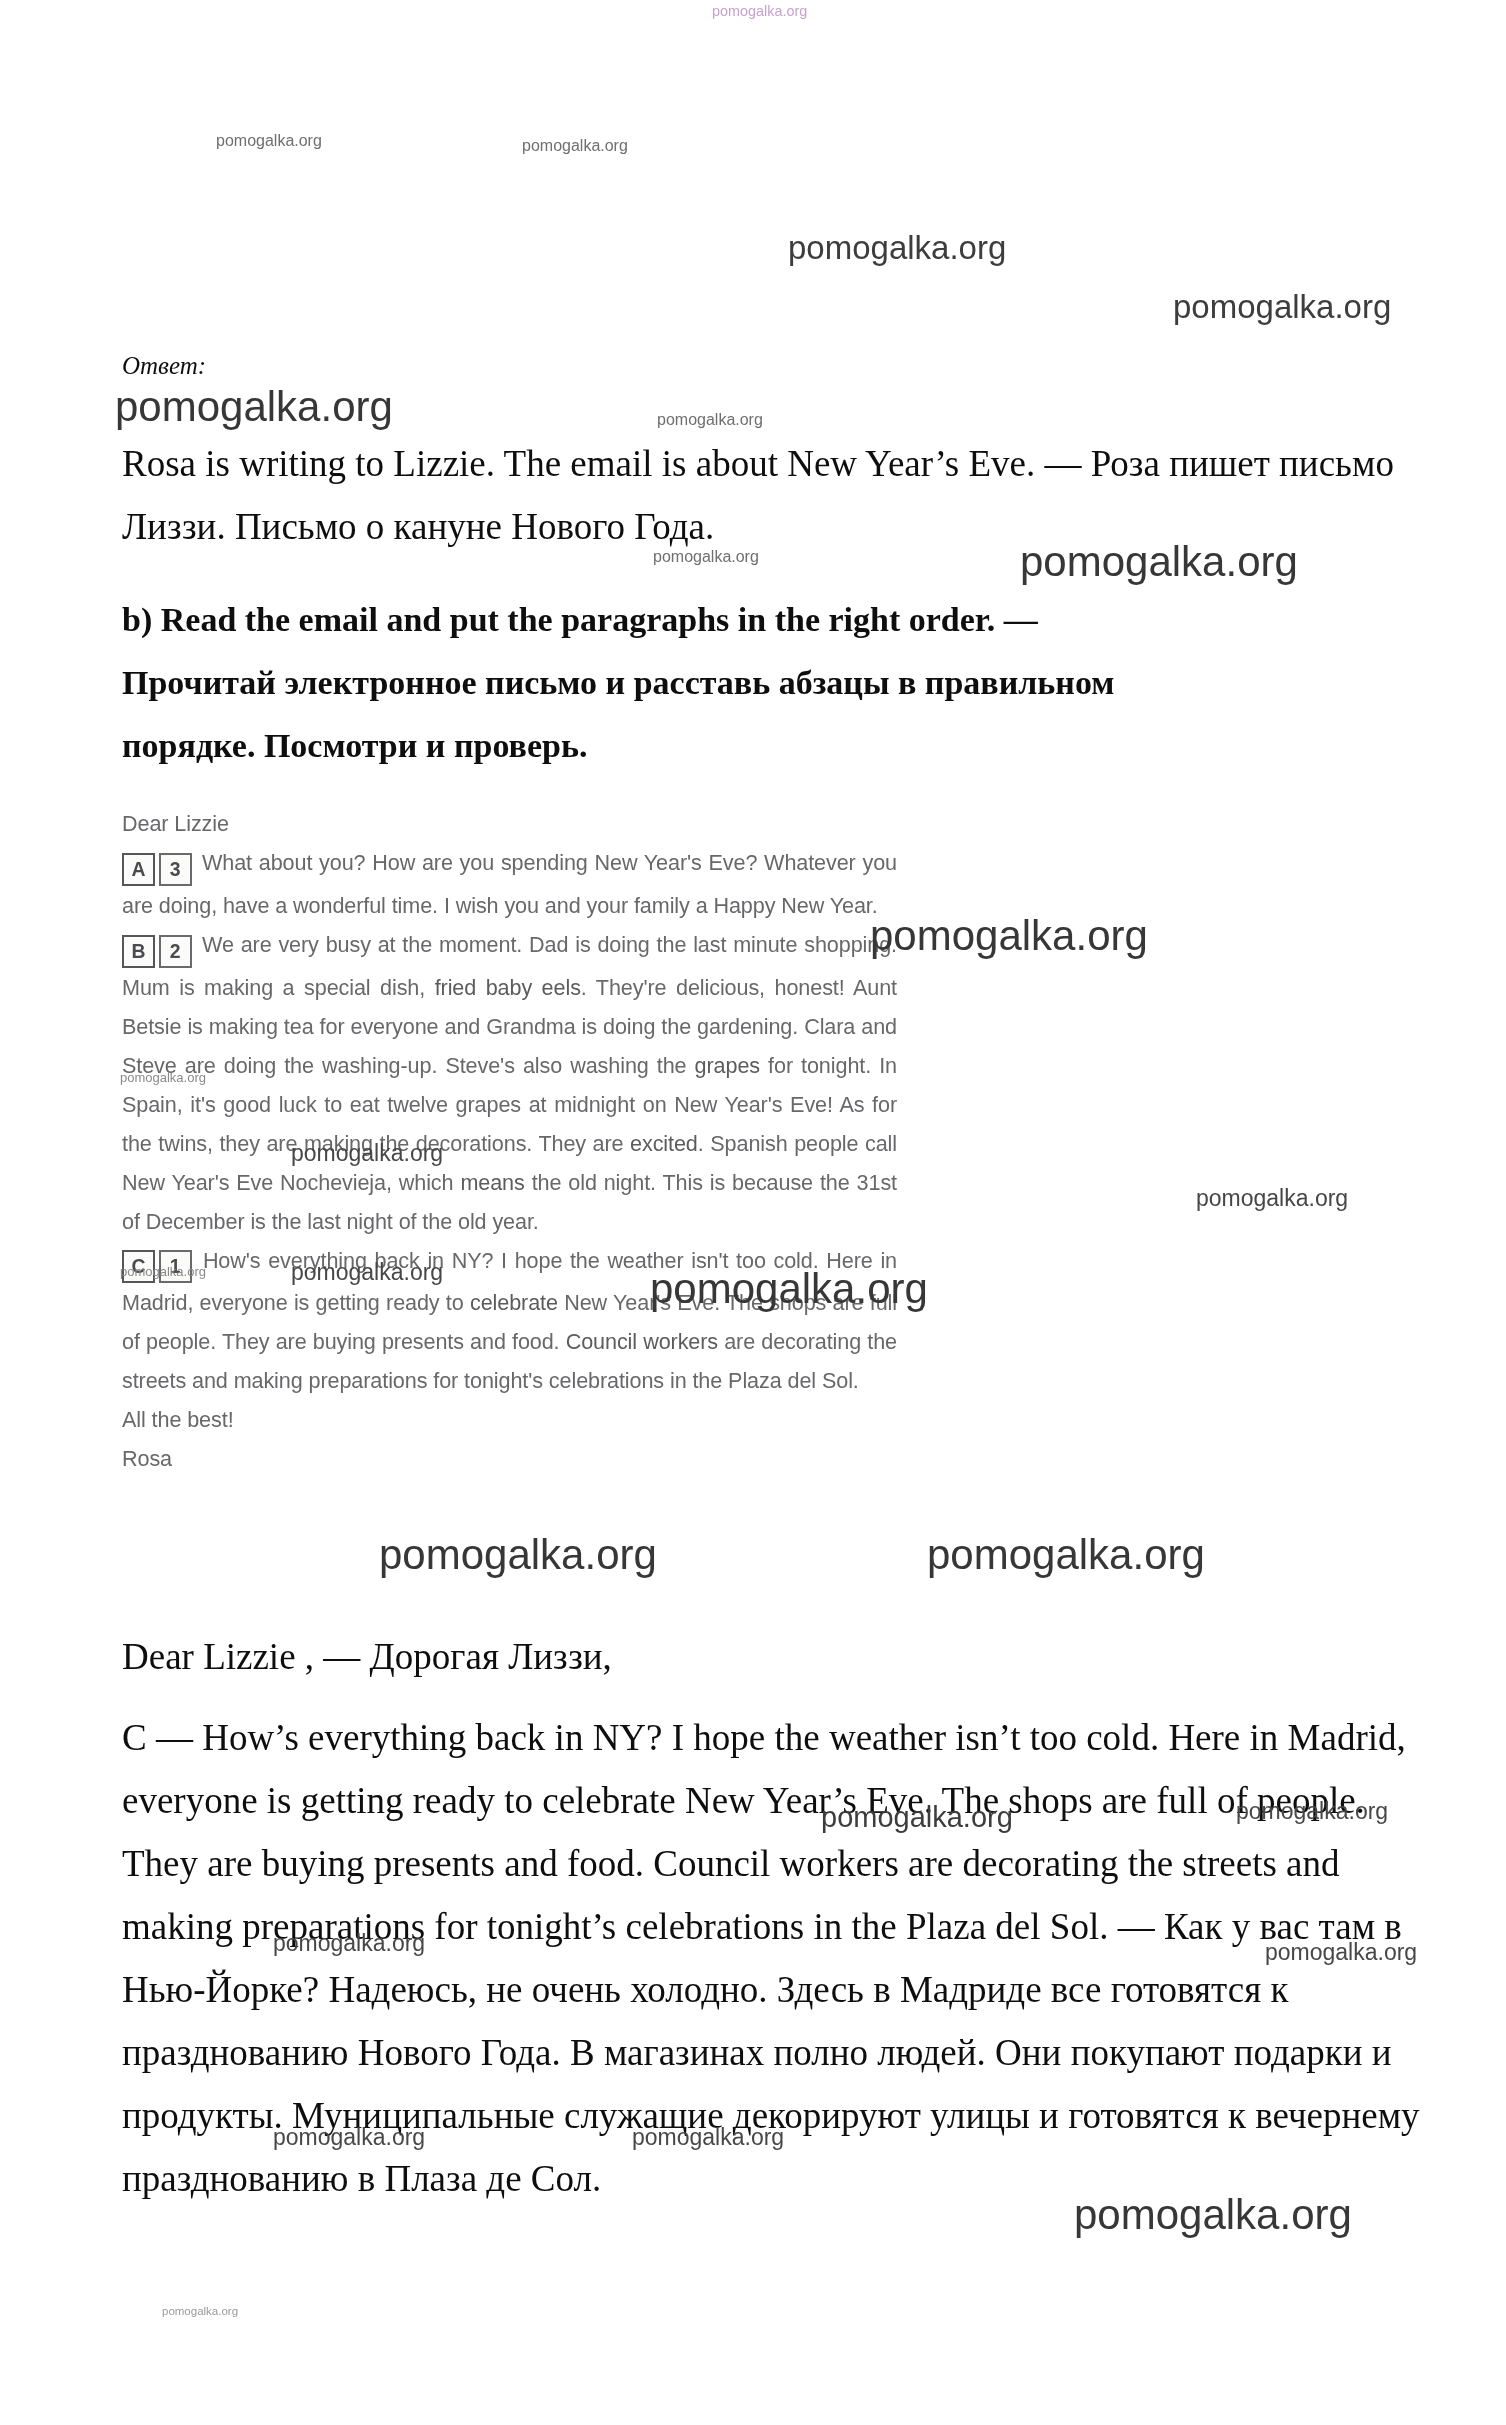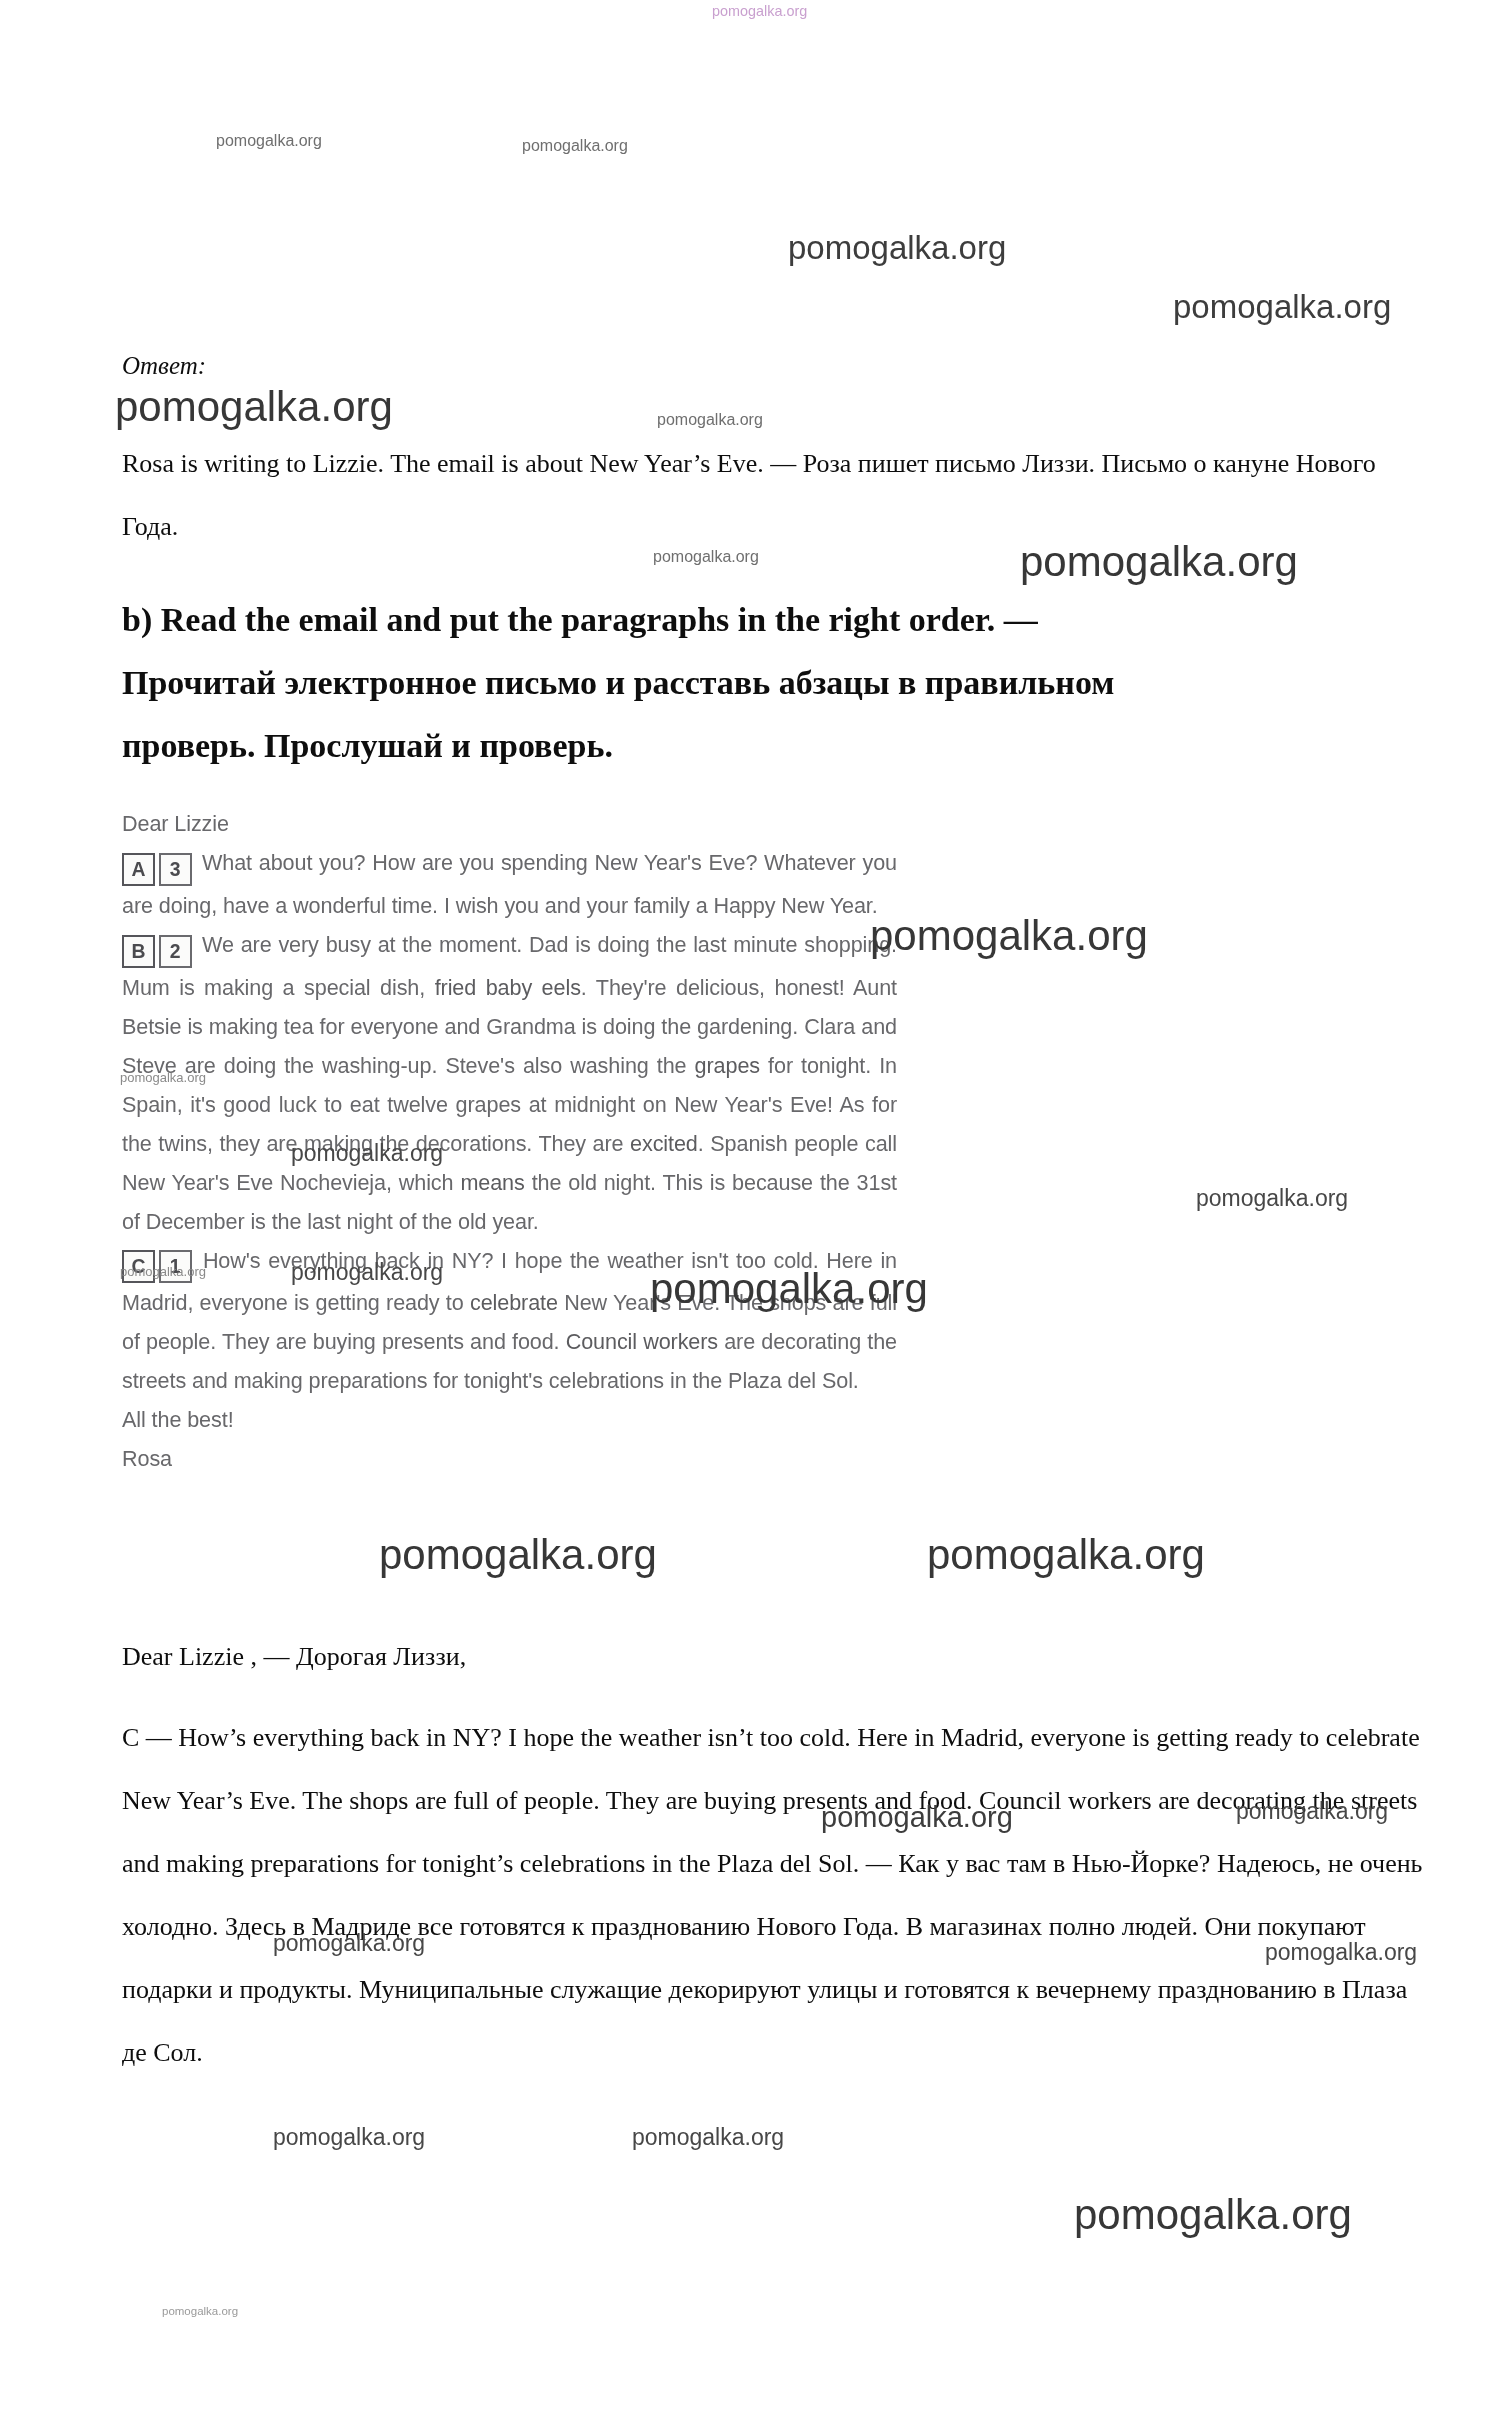--- a/index.html
+++ b/index.html
@@ -9,21 +9,21 @@
     width:1506px; height:2426px;
     background:#ffffff;
     overflow:hidden;
     font-family:"Liberation Serif", serif;
     color:#0e0e0e;
   }
   .abs { position:absolute; }
 
   
   .h-bold { font-weight:bold; font-size:34px; line-height:63px; }
-  .body-serif { font-size:26px; line-height:63px; }
+  .body-serif { font-size:37px; line-height:63px; }
   .answer-label { font-style:italic; font-size:25px; line-height:43px; }
 
   #heading-a { left:122px; top:128px; width:1309px; }
   #answer-label { left:122px; top:344px; }
   #answer-a { left:122px; top:432px; width:1309px; }
   #heading-b { left:122px; top:588px; width:1309px; }
 
   
   #email-scan {
     left:122px; top:804px; width:775px;
@@ -80,21 +80,21 @@
 <div class="page">
 
 
   <div class="abs answer-label" id="answer-label">Ответ:</div>
 
   <div class="abs body-serif" id="answer-a">Rosa is writing to Lizzie. The email is about New Year’s Eve. — Роза пишет письмо Лиззи. Письмо о кануне Нового Года.</div>
 
   <div class="abs h-bold" id="heading-b">
     <div>b) Read the email and put the paragraphs in the right order. —</div>
     <div>Прочитай электронное письмо и расставь абзацы в правильном</div>
-    <div>проверь. Прослушай и проверь.</div>
+    <div>порядке. Посмотри и проверь.</div>
   </div>
 
   <div class="abs" id="email-scan">
     <p class="scan-greeting">Dear Lizzie</p>
 
     <p>
       <span class="lbox">A</span><span class="lbox num">3</span>
       <span>What about you? How are you spending New Year's Eve? Whatever you are doing, have a wonderful time. I wish you and your family a Happy New Year.</span>
     </p>
 

